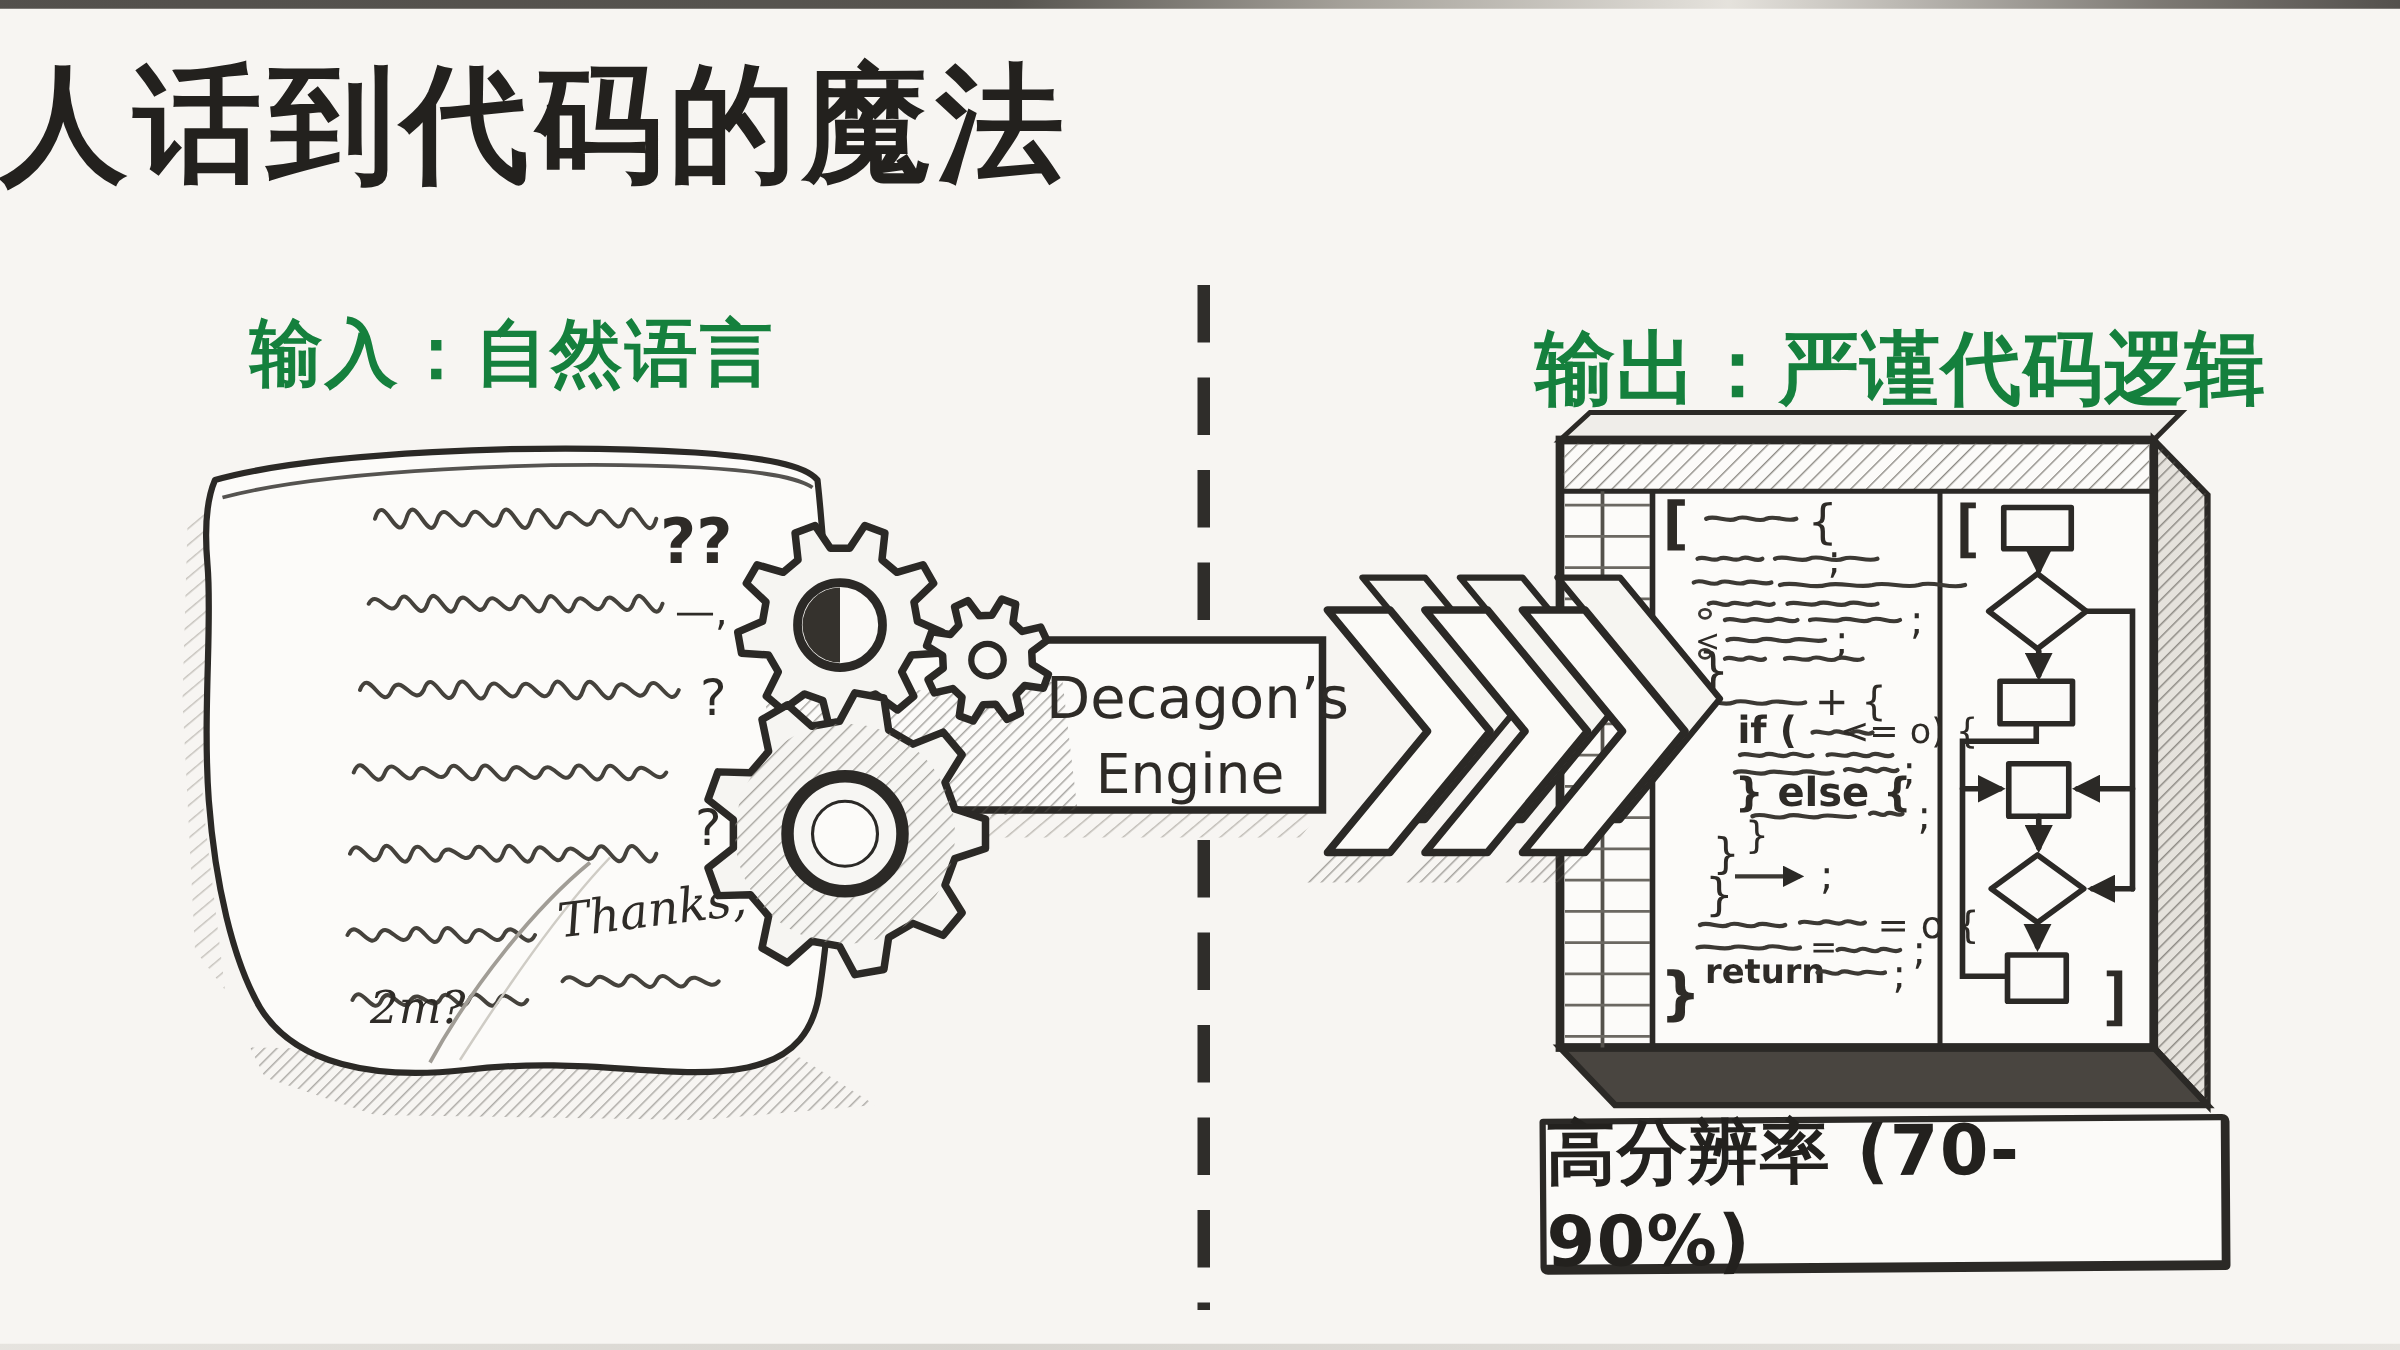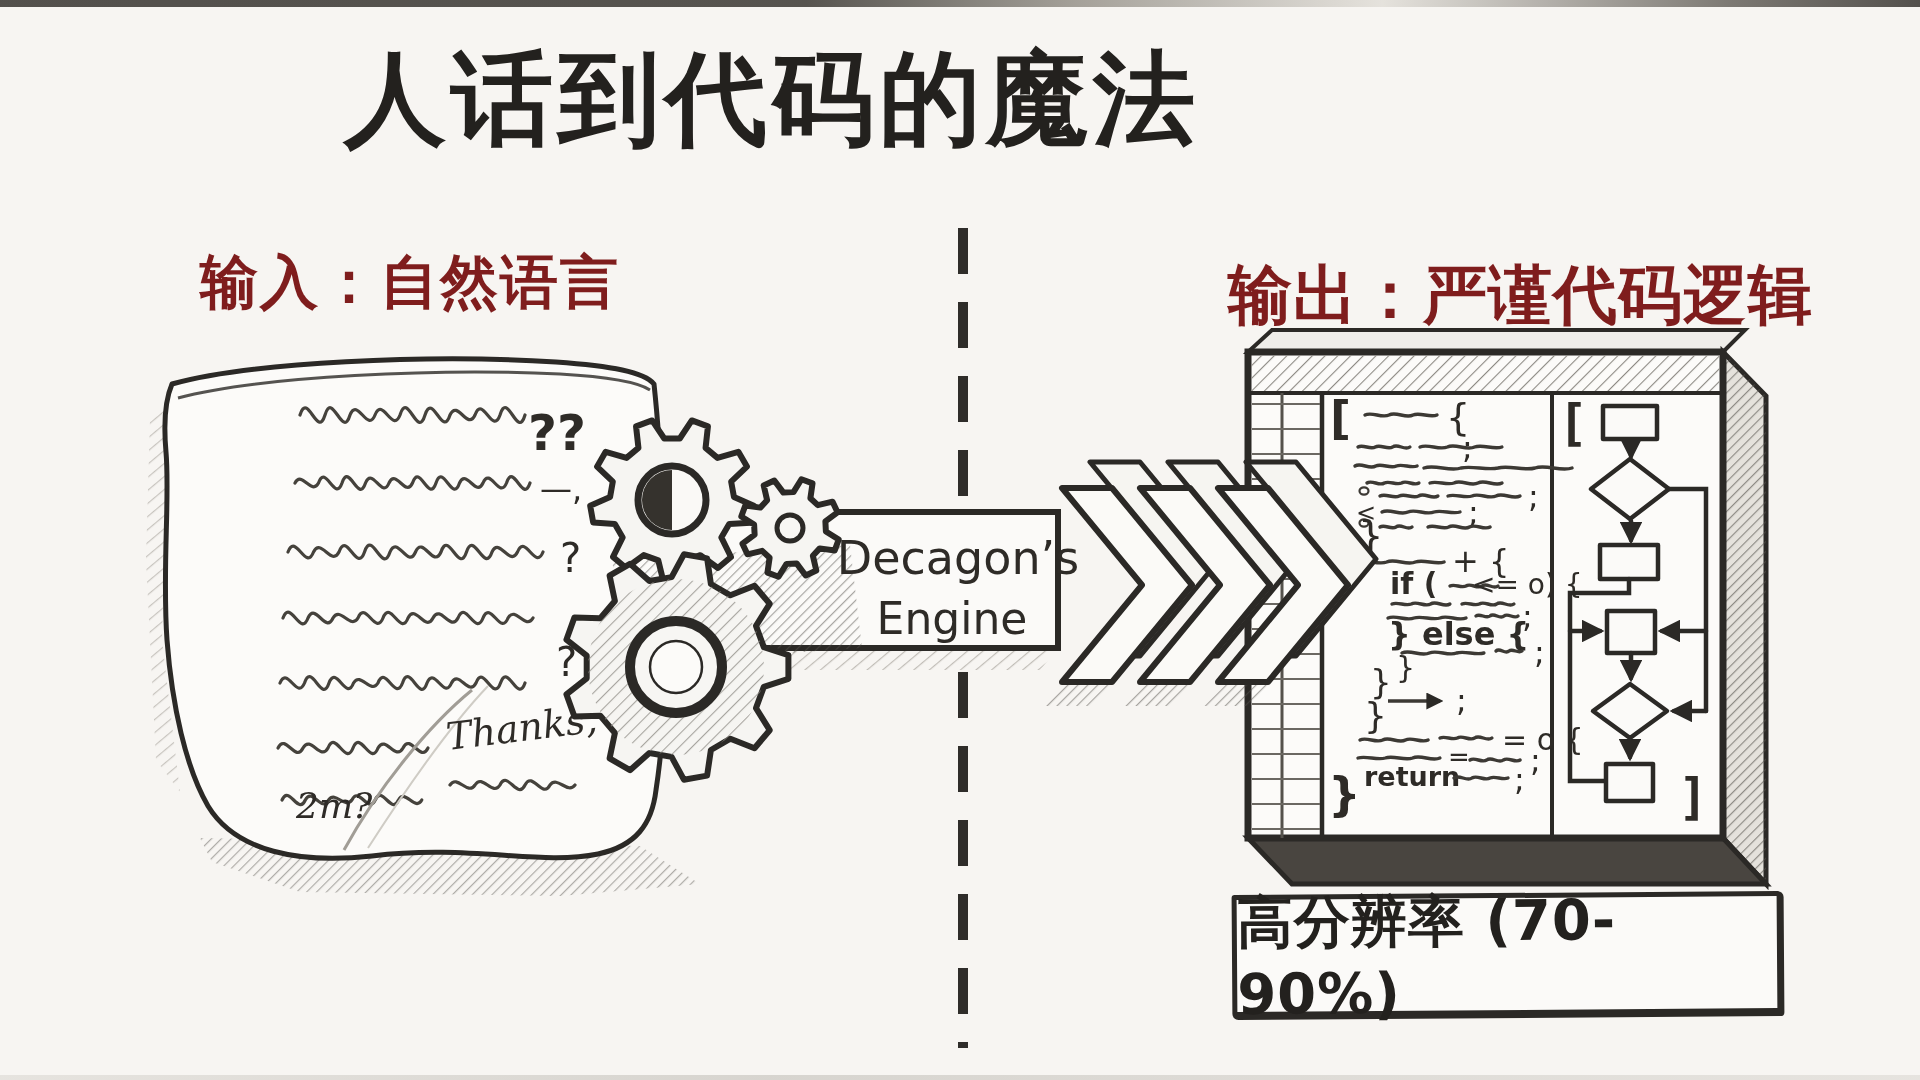--- a/index.html
+++ b/index.html
@@ -3,23 +3,23 @@
 <meta charset="utf-8">
 <style>
   html,body{width:1920px;height:1080px;margin:0;overflow:hidden;background:#f7f5f2;
             font-family:"DejaVu Sans",sans-serif;color:#23211e;}
   .abs{position:absolute;}
   #stage{position:absolute;inset:0;width:1920px;height:1080px;}
   .edge-top{top:0;left:0;width:1920px;height:7px;opacity:.9;
     background:linear-gradient(90deg,#413e3a 0%,#45423d 42%,#9b978f 56%,#e3e0da 72%,#6f6b65 90%,#413e3a 100%);}
   .edge-bottom{bottom:0;left:0;width:1920px;height:5px;opacity:.55;
     background:linear-gradient(90deg,#d8d5cf,#bdbab3 40%,#d8d5cf);}
-  .title{top:32px;left:0;width:1544px;text-align:center;font-size:102px;font-weight:700;
+  .title{top:32px;left:0;width:1544px;text-align:left;font-size:102px;font-weight:700;
          letter-spacing:5px;color:#23211e;}
-  .label{font-weight:700;color:#7f1d1d;white-space:nowrap;}
+  .label{font-weight:700;color:#15803d;white-space:nowrap;}
   .label-in{top:244px;left:200px;font-size:58px;letter-spacing:2px;}
   .label-out{top:252px;left:1228px;font-size:64px;letter-spacing:1px;}
   .badge{top:893px;left:1232px;width:540px;height:112px;background:#fbfaf8;
          border:6px solid #2b2926;border-width:5px 7px 8px 5px;border-radius:3px 6px 4px 6px;
          display:flex;align-items:center;justify-content:center;transform:rotate(-0.4deg);}
   .badge span{font-size:56px;font-weight:600;letter-spacing:1px;color:#23211e;}
   svg text{font-family:"DejaVu Sans",sans-serif;fill:#2e2b27;}
   .mono{font-family:"DejaVu Sans Mono",monospace;}
   .hand{font-family:"DejaVu Serif",serif;font-style:italic;}
   .scrib{fill:none;stroke:#45423c;stroke-width:3.2;stroke-linecap:round;}

